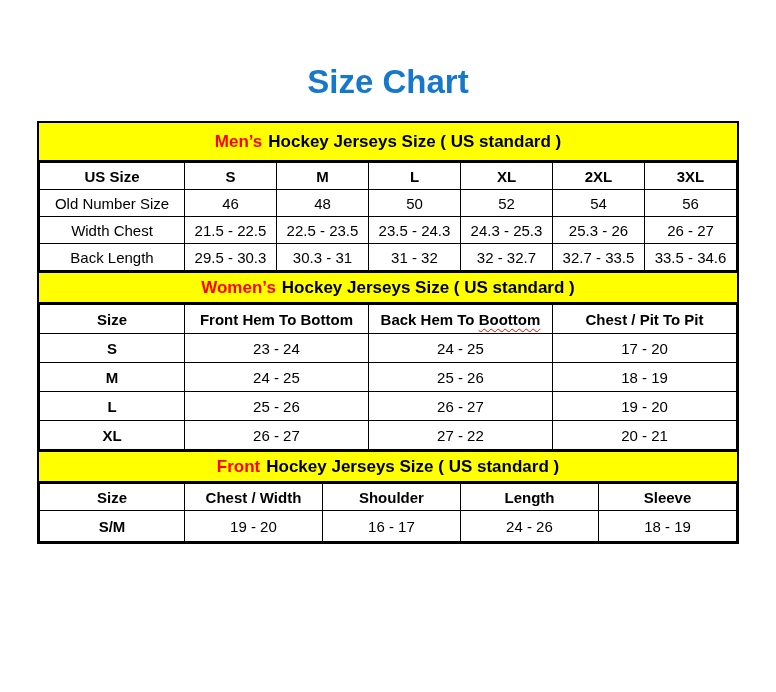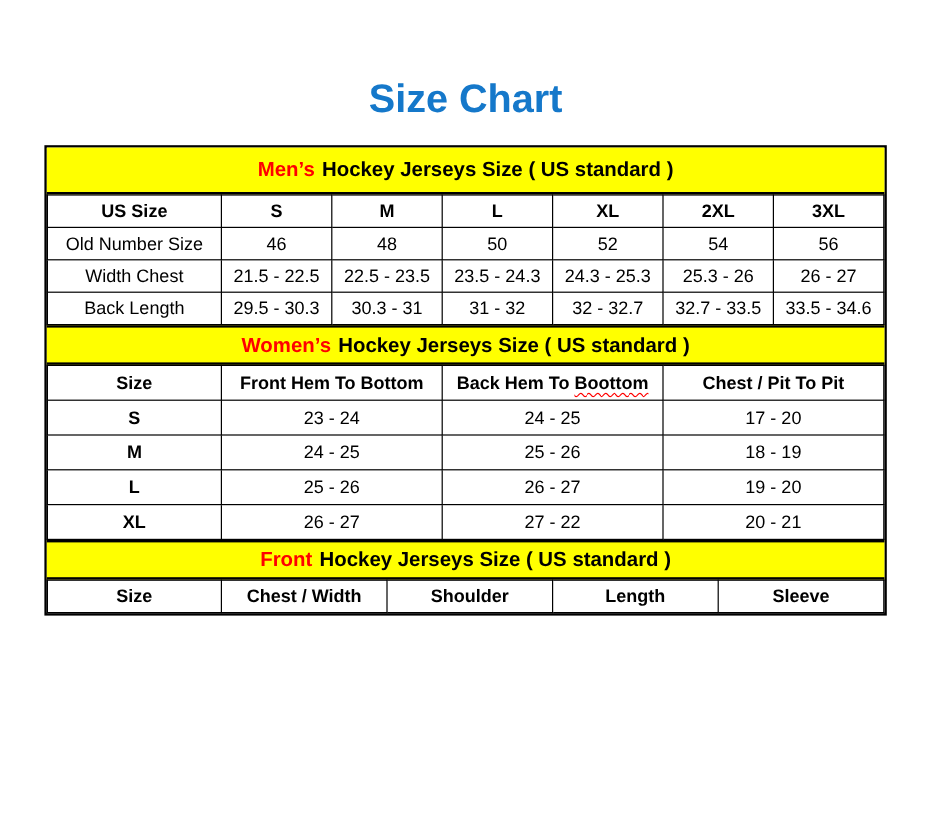--- a/index.html
+++ b/index.html
@@ -183,16 +183,23 @@
     <thead>
       <tr>
         <th class="col-label">Size</th>
         <th class="col-measure">Chest / Width</th>
         <th class="col-measure">Shoulder</th>
         <th class="col-measure">Length</th>
         <th class="col-measure">Sleeve</th>
       </tr>
     </thead>
     <tbody>
+      <tr>
+        <td>S/M</td>
+        <td>19 - 20</td>
+        <td>16 - 17</td>
+        <td>24 - 26</td>
+        <td>18 - 19</td>
+      </tr>
     </tbody>
   </table>
 
 </div>
 
 </body></html>

